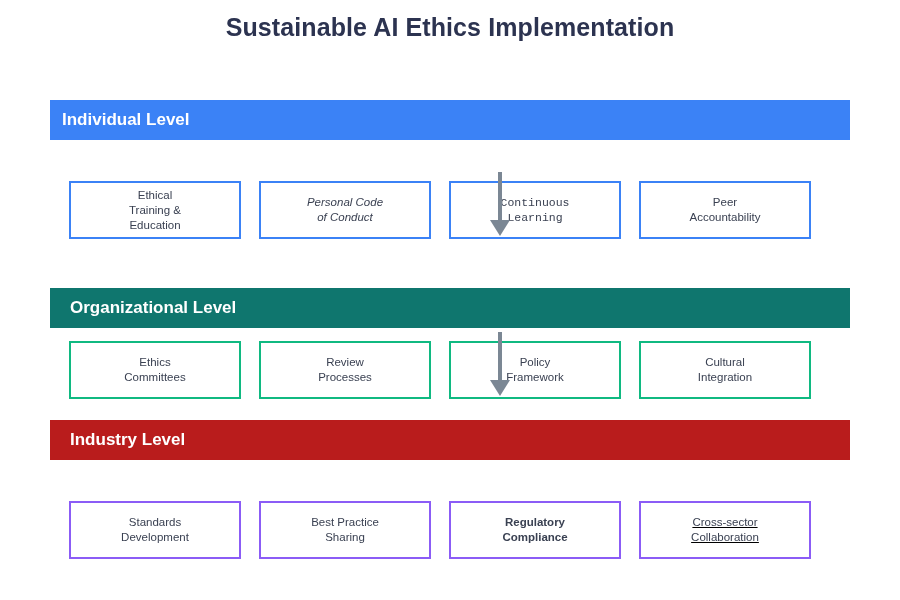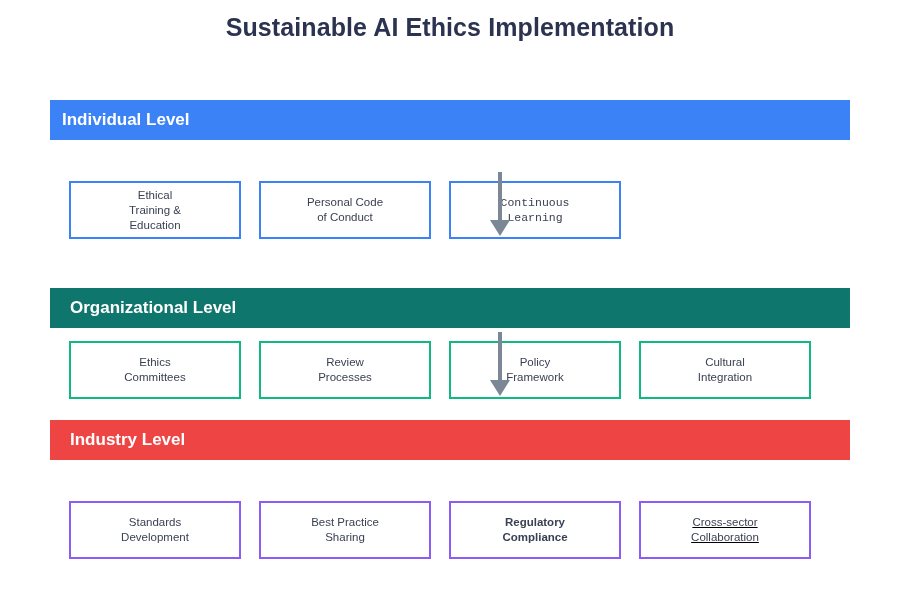--- a/index.html
+++ b/index.html
@@ -120,27 +120,31 @@
     <div class="level-header" style="background: rgb(59, 130, 246); padding-left: 12px;">
       <span class="level-header-label">Individual Level</span>
     </div>
 
     <div class="item-row">
       <div class="item-box" style="border-color: rgb(59, 130, 246);">
         <span class="item-label" style="color: rgb(58, 65, 82);">Ethical
 Training &amp;
 Education</span>
       </div>
-      <div class="item-box" style="border-color: rgb(59, 130, 246);">
+      <div class="item-box" style="border-color: rgb(59, 130, 246); font-style: italic;">
         <span class="item-label" style="color: rgb(58, 65, 82);">Personal Code
 of Conduct</span>
       </div>
       <div class="item-box" style="border-color: rgb(59, 130, 246);">
         <span class="item-label" style="color: rgb(58, 65, 82); font-family: Liberation Mono, monospace;">Continuous
 Learning</span>
+      </div>
+      <div class="item-box" style="border-color: rgb(59, 130, 246);">
+        <span class="item-label" style="color: rgb(58, 65, 82);">Peer
+Accountability</span>
       </div>
     </div>
 
     <div class="flow-arrow">
       <svg width="24" height="66" viewBox="0 0 24 66">
         <line x1="12" y1="0" x2="12" y2="54" stroke="#7b8794" stroke-width="4"></line>
         <polygon points="12,64 2,48 22,48" fill="#7b8794"></polygon>
       </svg>
     </div>
   </div>
@@ -173,21 +177,21 @@
     <div class="flow-arrow">
       <svg width="24" height="66" viewBox="0 0 24 66">
         <line x1="12" y1="0" x2="12" y2="54" stroke="#7b8794" stroke-width="4"></line>
         <polygon points="12,64 2,48 22,48" fill="#7b8794"></polygon>
       </svg>
     </div>
   </div>
 
   <div class="level-block" id="level-2" style="top:420px;">
 
-    <div class="level-header" style="background: #ef4444;">
+    <div class="level-header" style="background: #b91c1c;">
       <span class="level-header-label">Industry Level</span>
     </div>
 
     <div class="item-row">
       <div class="item-box" style="border-color: rgb(139, 92, 246);">
         <span class="item-label" style="color: rgb(58, 65, 82);">Standards
 Development</span>
       </div>
       <div class="item-box" style="border-color: rgb(139, 92, 246);">
         <span class="item-label" style="color: rgb(58, 65, 82);">Best Practice

